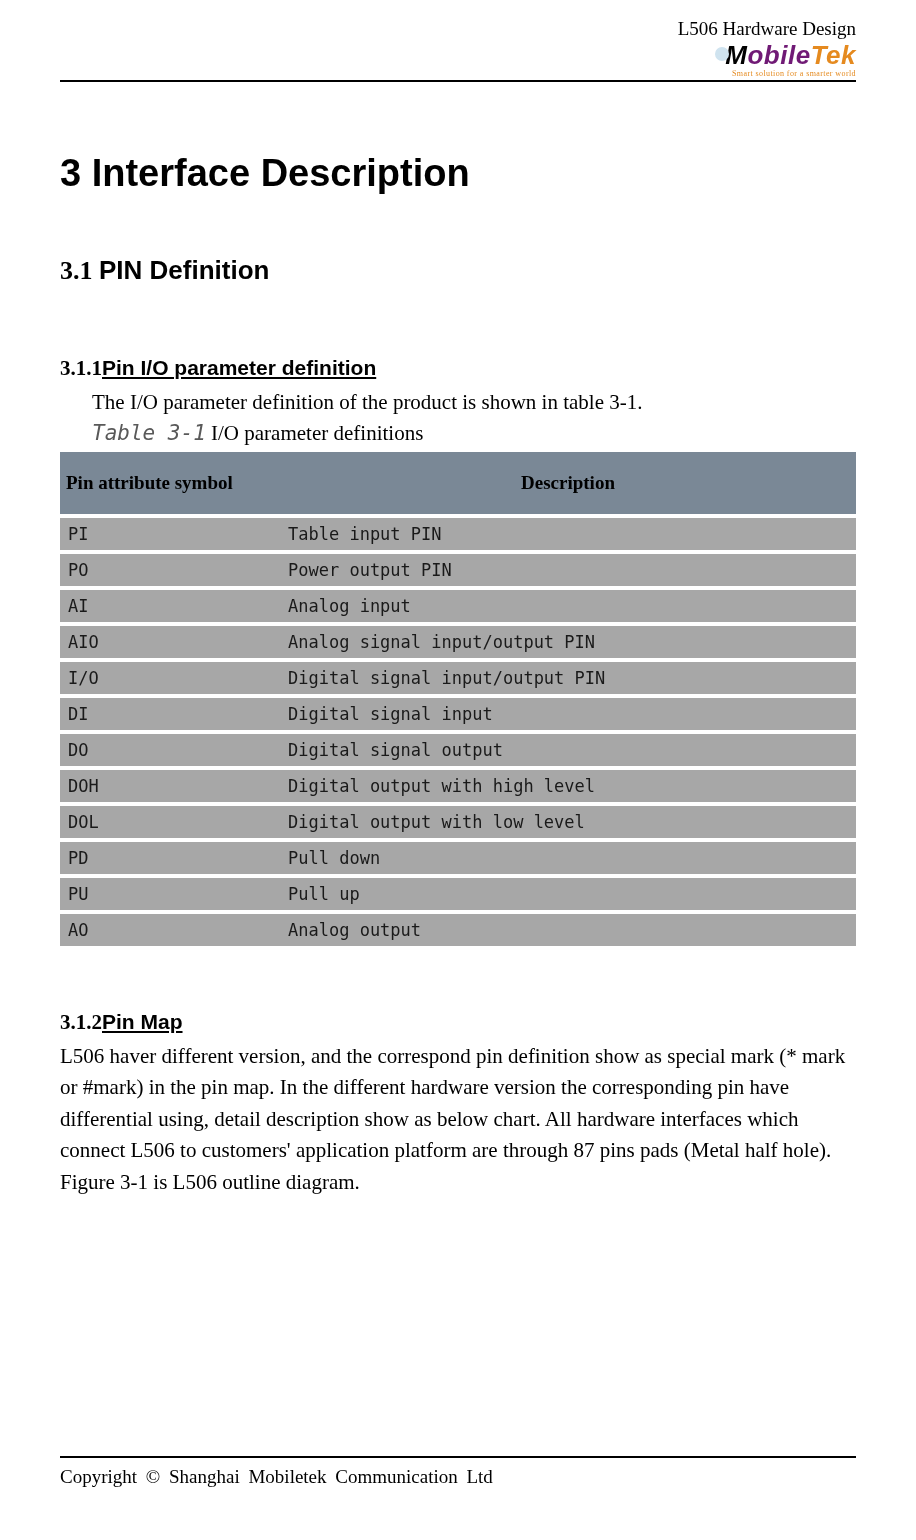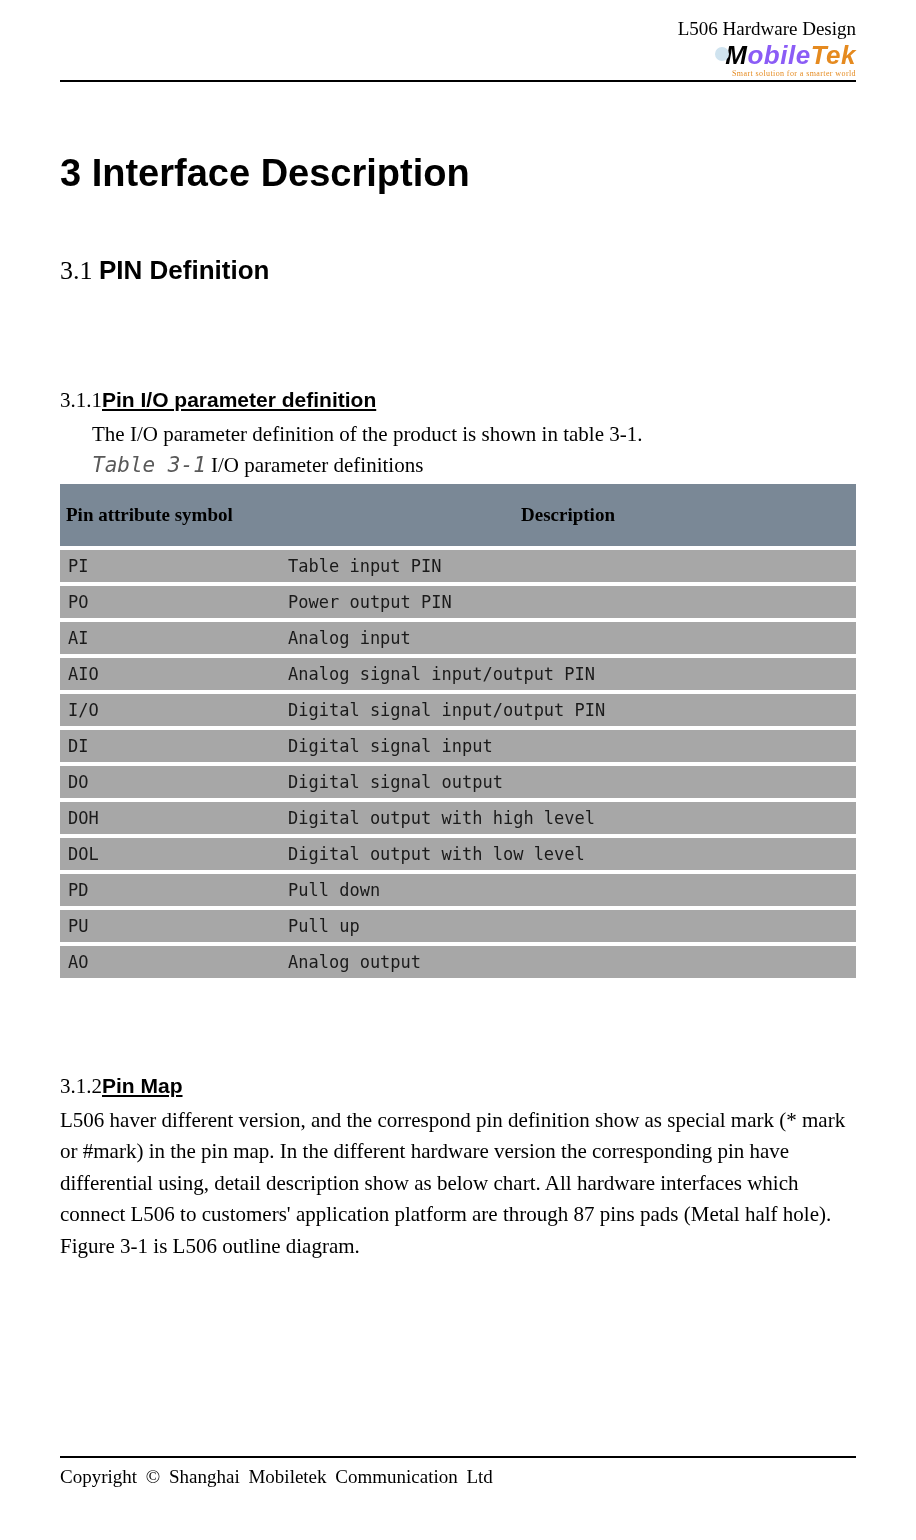--- a/index.html
+++ b/index.html
@@ -26,21 +26,21 @@
   }
   .logo-block { text-align: right; }
   .logo-main {
     font-size: 26px;
     font-weight: bold;
     font-style: italic;
     font-family: Arial, sans-serif;
     letter-spacing: 0.5px;
   }
   .logo-m { color: #000; }
-  .logo-obile { color: #8b5cf6; }
+  .logo-obile { color: #701a75; }
   .logo-tek { color: #e58a1f; }
   .logo-slogan {
     font-size: 8px;
     color: #e58a1f;
     letter-spacing: 0.4px;
     margin-top: -2px;
   }
   .logo-dot {
     display: inline-block;
     width: 14px; height: 14px;
@@ -61,35 +61,34 @@
     margin-bottom: 60px;
   }
   .section-title {
     font-family: Arial, sans-serif;
     font-size: 26px;
     font-weight: bold;
     margin-bottom: 70px;
   }
   .section-num-cn {
     font-family: "SimSun", "宋体", serif;
-    font-weight: normal;
+    font-weight: bold;
   }
   .subsection-title {
     font-family: Arial, sans-serif;
     font-size: 21px;
     font-weight: bold;
     text-decoration: underline;
     margin-bottom: 6px;
   }
   .subsection-num-cn {
     font-family: "SimSun", "宋体", serif;
-    font-weight: normal;
+    font-weight: bold;
     text-decoration: none;
     display: inline-block;
-    margin-top: 32px;
   }
   .body-text {
     font-size: 21px;
     line-height: 1.5;
     margin-left: 32px;
   }
   .body-text2 {
     font-size: 21px;
     line-height: 1.5;
   }

